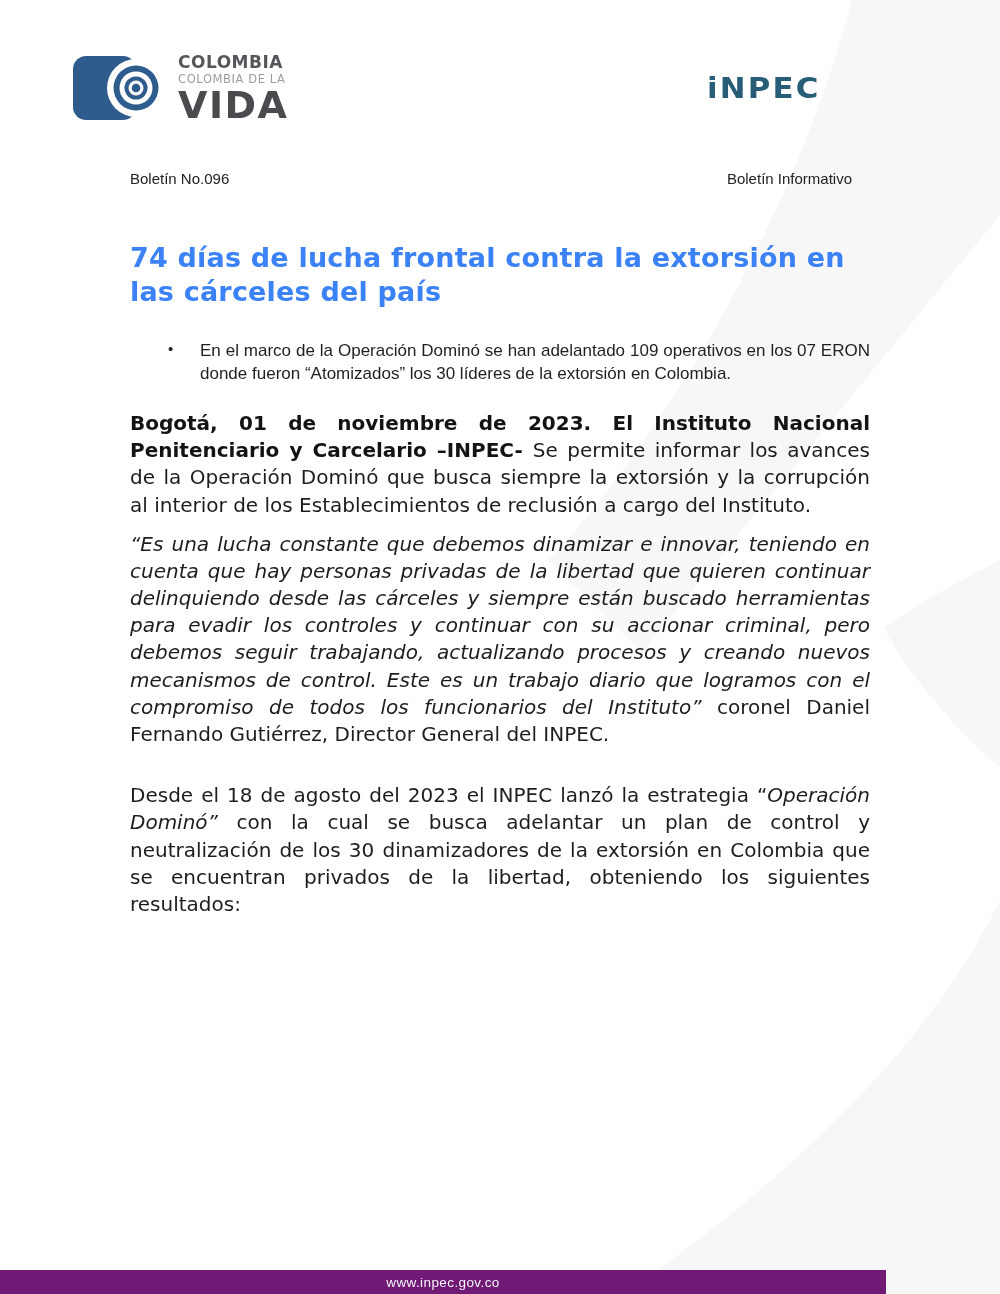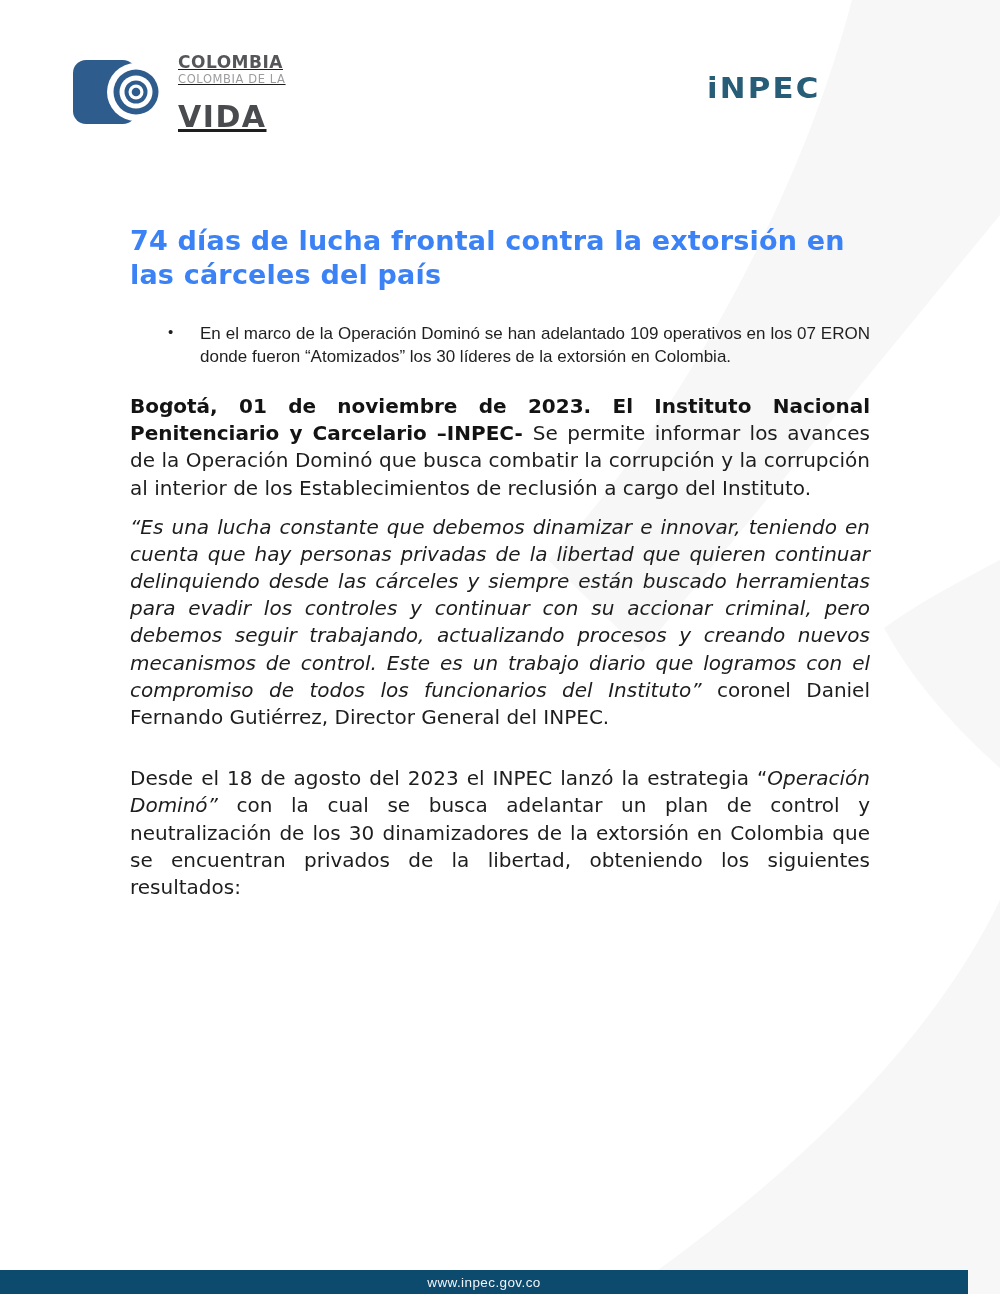--- a/index.html
+++ b/index.html
@@ -11,25 +11,25 @@
     overflow:hidden;
     font-family:"DejaVu Sans",sans-serif;
     color:#1e1e1e;
   }
   
   .watermark{position:absolute;inset:0;z-index:0;pointer-events:none;}
 
   
   .header{position:absolute;top:54px;left:72px;right:70px;z-index:1;
           display:flex;justify-content:space-between;align-items:flex-start;}
-  .col-logo{display:flex;align-items:center;gap:14px;text-decoration:underline;}
+  .col-logo{display:flex;align-items:center;gap:14px;}
   .col-logo-text{display:flex;flex-direction:column;line-height:1;}
   .col-logo-text .l1{font-weight:bold;font-size:17px;color:#55565a;letter-spacing:.5px;}
   .col-logo-text .l2{font-size:11.5px;color:#9b9c9e;letter-spacing:.6px;margin-top:3px;}
-  .col-logo-text .l3{font-weight:bold;font-size:30px;color:#4a4b4f;letter-spacing:1.5px;margin-top:16px;}
+  .col-logo-text .l3{font-weight:bold;font-size:38px;color:#4a4b4f;letter-spacing:1.5px;margin-top:0;}
   .inpec-logo{
     margin-top:18px;margin-right:120px;
     font-weight:bold;font-size:28px;color:#275d77;
     letter-spacing:2px;transform:scaleX(1.1);transform-origin:left center;
     font-family:"DejaVu Sans",sans-serif;
   }
 
   
   .content{position:absolute;top:170px;left:130px;width:740px;z-index:1;}
   .bulletin-row{display:flex;justify-content:space-between;padding-right:18px;
@@ -59,22 +59,22 @@
   }
   .content p.p1{margin-top:24px;}
   .content p.p2{margin-top:12px;}
   .content p.p3{margin-top:34px;}
   .content p strong{font-weight:bold;color:#131313;}
   .content p em{font-style:italic;}
 
   
   .footer-bar{
     position:absolute;left:0;bottom:0;z-index:2;
-    width:968px;height:24px;
-    background:#0c4a6e;
+    width:886px;height:24px;
+    background:#701a75;
     display:flex;align-items:center;justify-content:center;
   }
   .footer-bar span{
     font-family:"Liberation Sans",sans-serif;
     font-size:13.5px;color:#f2f5f9;letter-spacing:.4px;
   }
 </style>
 </head>
 <body>
 
@@ -103,29 +103,33 @@
         <div class="l2">COLOMBIA DE LA</div>
         <div class="l3">VIDA</div>
       </div>
     </div>
 
     <div class="inpec-logo">iNPEC</div>
   </div>
 
   <div class="content">
 
+    <div class="bulletin-row">
+      <span>Boletín No.096</span>
+      <span>Boletín Informativo</span>
+    </div>
 
     <h1 class="title">74 días de lucha frontal contra la extorsión en las cárceles del país</h1>
 
     <ul class="bullets">
       <li><span class="marker">•</span><span>En el marco de la Operación Dominó se han adelantado 109 operativos en los 07 ERON donde fueron “Atomizados” los 30 líderes de la extorsión en Colombia.</span></li>
       <li><span class="marker">•</span></li>
     </ul>
 
-    <p class="p1"><strong>Bogotá, 01 de noviembre de 2023. El Instituto Nacional Penitenciario y Carcelario –INPEC- </strong><span>Se permite informar los avances de la Operación Dominó que busca combatir la corrupción y la corrupción al interior de los Establecimientos de reclusión a cargo del Instituto.</span></p>
+    <p class="p1"><strong>Bogotá, 01 de noviembre de 2023. El Instituto Nacional Penitenciario y Carcelario –INPEC- </strong><span>Se permite informar los avances de la Operación Dominó que busca siempre la extorsión y la corrupción al interior de los Establecimientos de reclusión a cargo del Instituto.</span></p>
 
     <p class="p2"><em>“Es una lucha constante que debemos dinamizar e innovar, teniendo en cuenta que hay personas privadas de la libertad que quieren continuar delinquiendo desde las cárceles y siempre están buscado herramientas para evadir los controles y continuar con su accionar criminal, pero debemos seguir trabajando, actualizando procesos y creando nuevos mecanismos de control. Este es un trabajo diario que logramos con el compromiso de todos los funcionarios del Instituto”</em><span> coronel Daniel Fernando Gutiérrez, Director General del INPEC.</span></p>
 
     <p class="p3"><span>Desde el 18 de agosto del 2023 el INPEC lanzó la estrategia “</span><em>Operación Dominó”</em><span> con la cual se busca adelantar un plan de control y neutralización de los 30 dinamizadores de la extorsión en Colombia que se encuentran privados de la libertad, obteniendo los siguientes resultados:</span></p>
   </div>
 
   <div class="footer-bar">
     <span>www.inpec.gov.co</span>
   </div>
 

